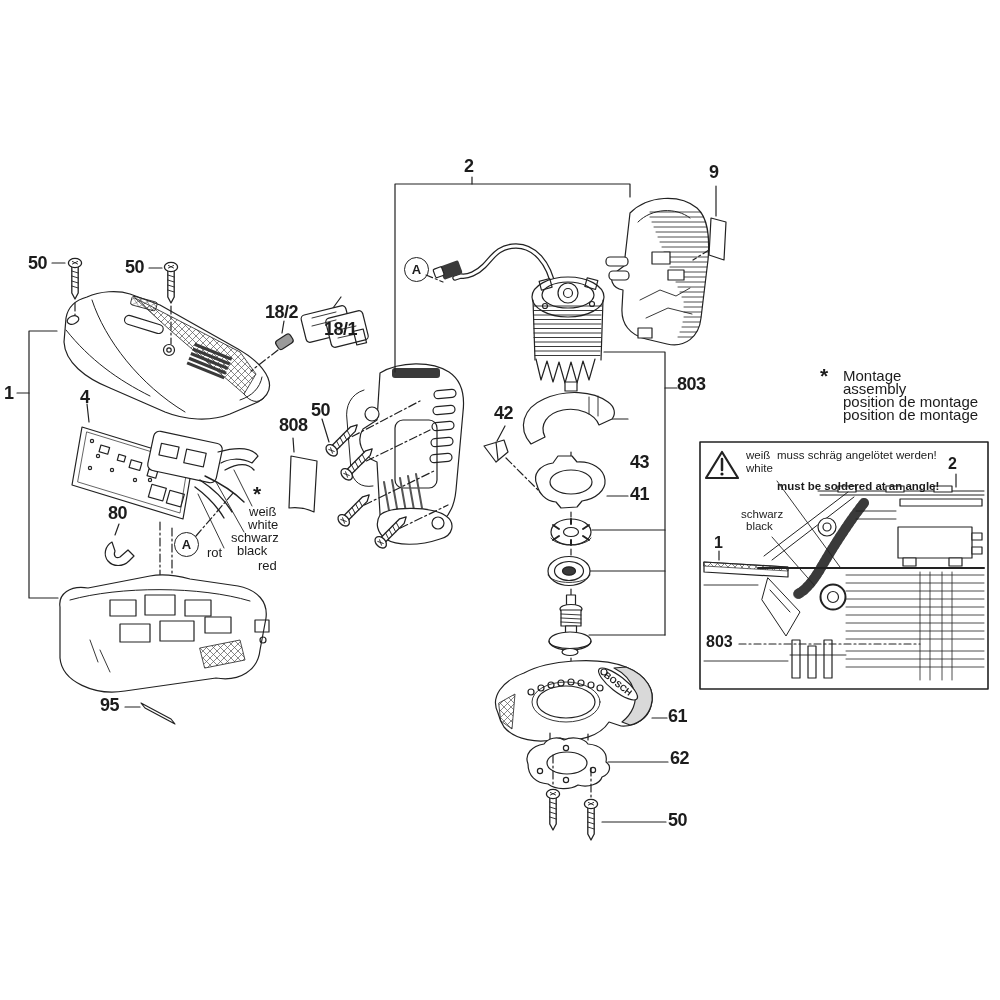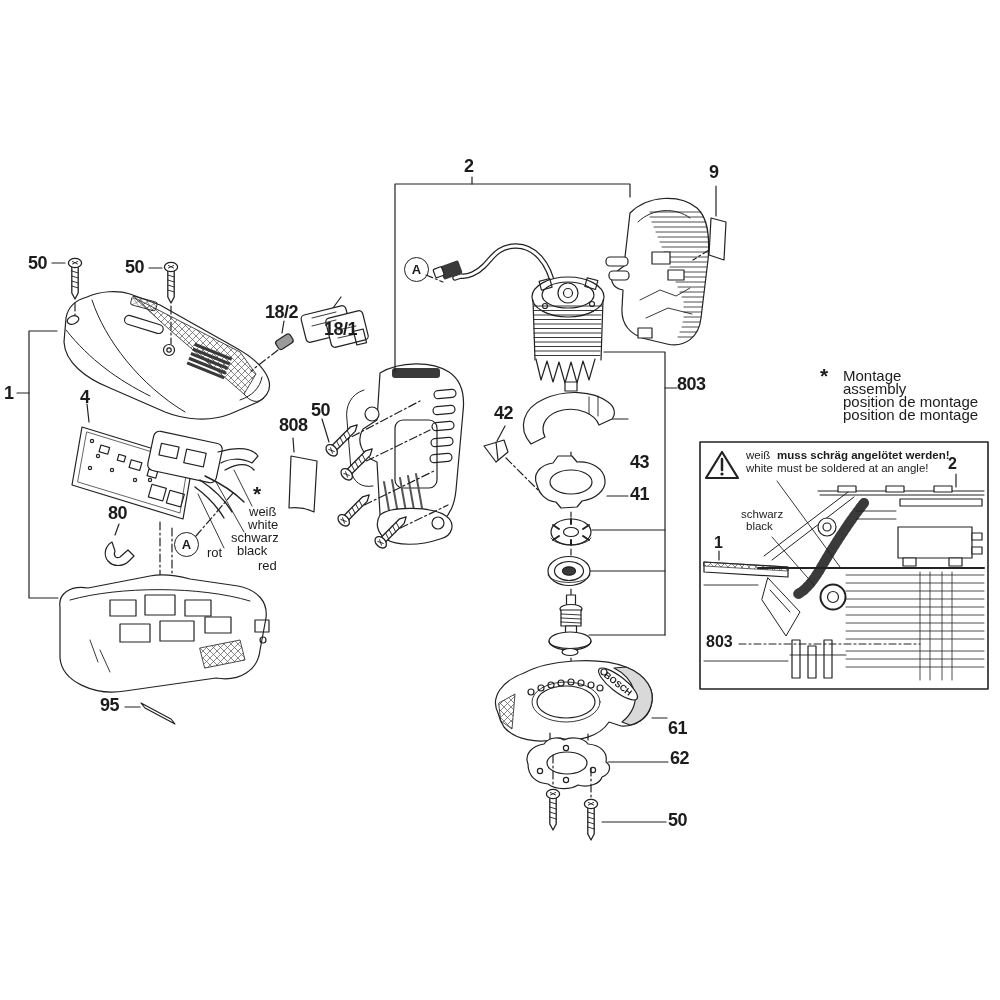--- a/index.html
+++ b/index.html
@@ -341,21 +341,21 @@
 <div class="callout" style="left:311px;top:401px;">50</div>
 <div class="callout" style="left:279px;top:416px;">808</div>
 <div class="callout" style="left:108px;top:504px;">80</div>
 <div class="callout" style="left:100px;top:696px;">95</div>
 <div class="callout" style="left:464px;top:157px;">2</div>
 <div class="callout" style="left:709px;top:163px;">9</div>
 <div class="callout" style="left:677px;top:375px;">803</div>
 <div class="callout" style="left:630px;top:408px;margin-top:45px;">43</div>
 <div class="callout" style="left:494px;top:404px;">42</div>
 <div class="callout" style="left:630px;top:485px;">41</div>
-<div class="callout" style="left:668px;top:707px;margin-top:12px;">61</div>
+<div class="callout" style="left:668px;top:707px;">61</div>
 <div class="callout" style="left:670px;top:749px;">62</div>
 <div class="callout" style="left:668px;top:811px;">50</div>
 
 <div class="star" style="left:253px;top:483px;">*</div>
 <div class="wlabel" style="left:249px;top:505px;">weiß</div>
 <div class="wlabel" style="left:248px;top:518px;">white</div>
 <div class="wlabel" style="left:231px;top:531px;">schwarz</div>
 <div class="wlabel" style="left:237px;top:544px;">black</div>
 <div class="wlabel" style="left:207px;top:546px;">rot</div>
 <div class="wlabel" style="left:215px;top:559px;margin-left:43px;">red</div>
@@ -369,22 +369,22 @@
 
 <div class="star" style="left:820px;top:365px;">*</div>
 <div class="notes" style="left:843px;top:369px;">
   <div>Montage</div>
   <div>assembly</div>
   <div>position de montage</div>
   <div>position de montage</div>
 </div>
 
 <div class="inset-txt" style="left:746px;top:450px;">weiß</div>
-<div class="inset-txt" style="left:777px;top:450px;font-weight:bold;">muss schräg angelötet werden!</div>
+<div class="inset-txt" style="left:777px;top:450px;">muss schräg angelötet werden!</div>
 <div class="inset-txt" style="left:746px;top:463px;">white</div>
-<div class="inset-txt" style="left:777px;top:463px;">must be soldered at an angle!</div>
+<div class="inset-txt" style="left:777px;top:481px;font-weight:bold;">must be soldered at an angle!</div>
 <div class="inset-txt" style="left:741px;top:509px;">schwarz</div>
 <div class="inset-txt" style="left:746px;top:521px;">black</div>
 <div class="callout-sm" style="left:948px;top:456px;">2</div>
 <div class="callout-sm" style="left:714px;top:535px;">1</div>
 <div class="callout-sm" style="left:706px;top:634px;">803</div>
 
 </div>
 
 </body></html>

